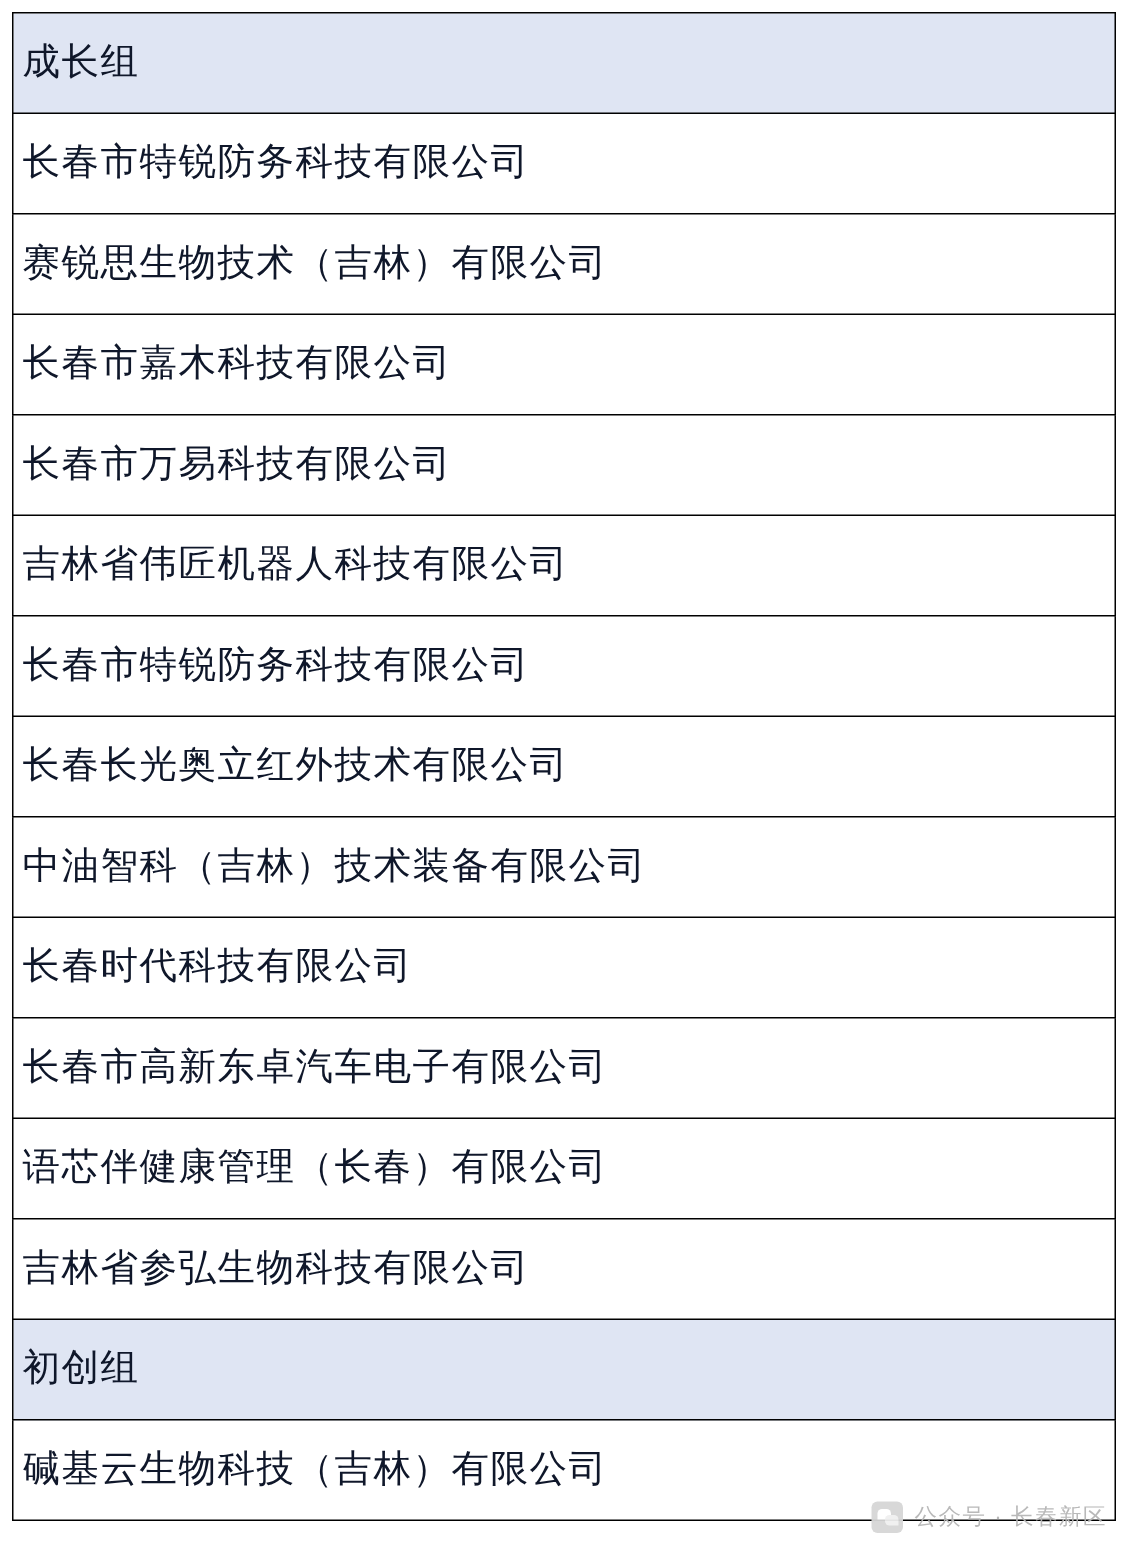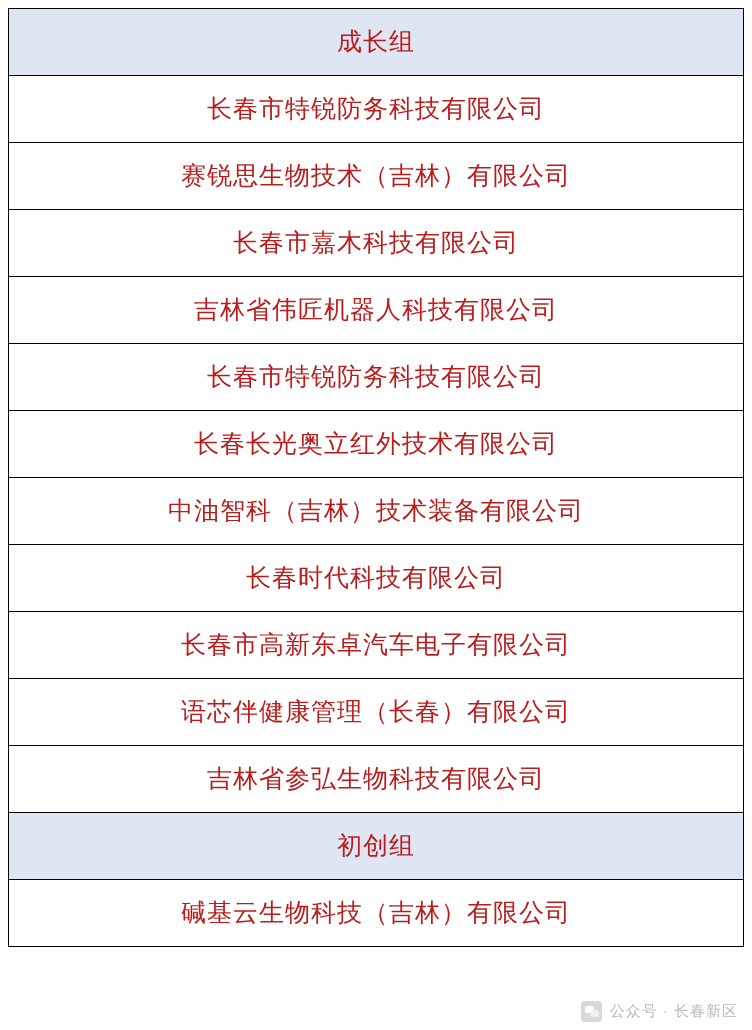--- a/index.html
+++ b/index.html
@@ -21,26 +21,26 @@
     padding: 8px 8px 0 8px;
     position: relative;
   }
   table.list {
     width: 736px;
     border-collapse: collapse;
     table-layout: fixed;
   }
   table.list td {
     border: 1px solid #000000;
-    text-align: center;
+    text-align: left;
     vertical-align: middle;
     font-size: 25px;
     line-height: 1.2;
     letter-spacing: 1px;
-    color: #b91c1c;
+    color: #0f172a;
     height: 67px;
     padding: 0 6px;
     box-sizing: border-box;
     white-space: nowrap;
   }
   table.list td.group-header {
     background: #dfe5f3;
     font-size: 25px;
   }
   .watermark {
@@ -98,20 +98,23 @@
       <tr>
         <td>长春市特锐防务科技有限公司</td>
       </tr>
       <tr>
         <td>赛锐思生物技术（吉林）有限公司</td>
       </tr>
       <tr>
         <td>长春市嘉木科技有限公司</td>
       </tr>
       <tr>
+        <td>长春市万易科技有限公司</td>
+      </tr>
+      <tr>
         <td>吉林省伟匠机器人科技有限公司</td>
       </tr>
       <tr>
         <td>长春市特锐防务科技有限公司</td>
       </tr>
       <tr>
         <td>长春长光奥立红外技术有限公司</td>
       </tr>
       <tr>
         <td>中油智科（吉林）技术装备有限公司</td>

